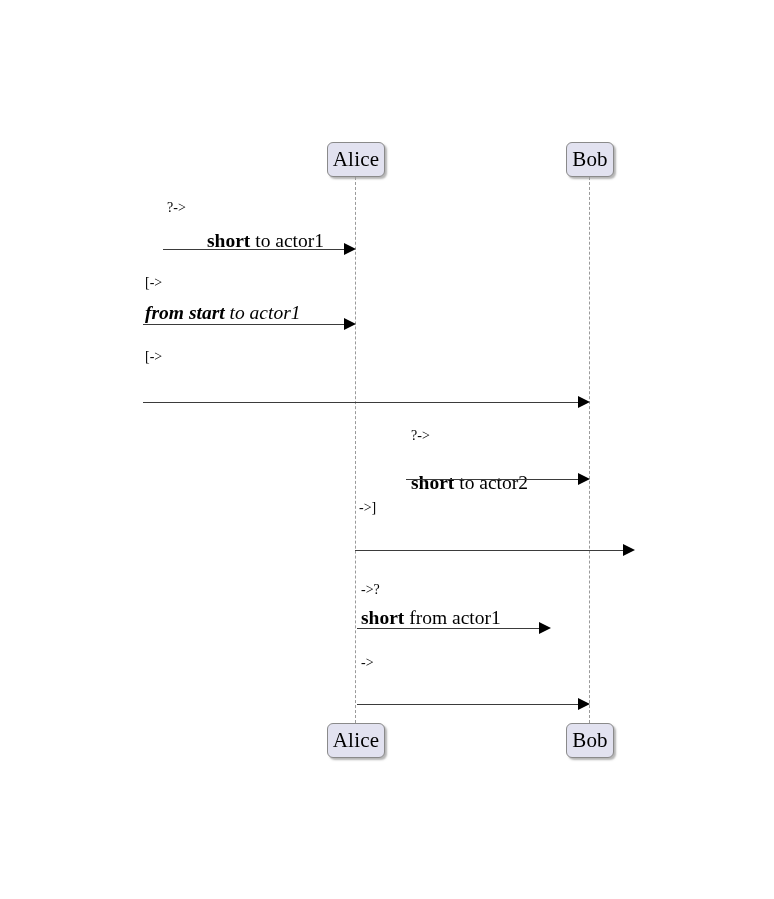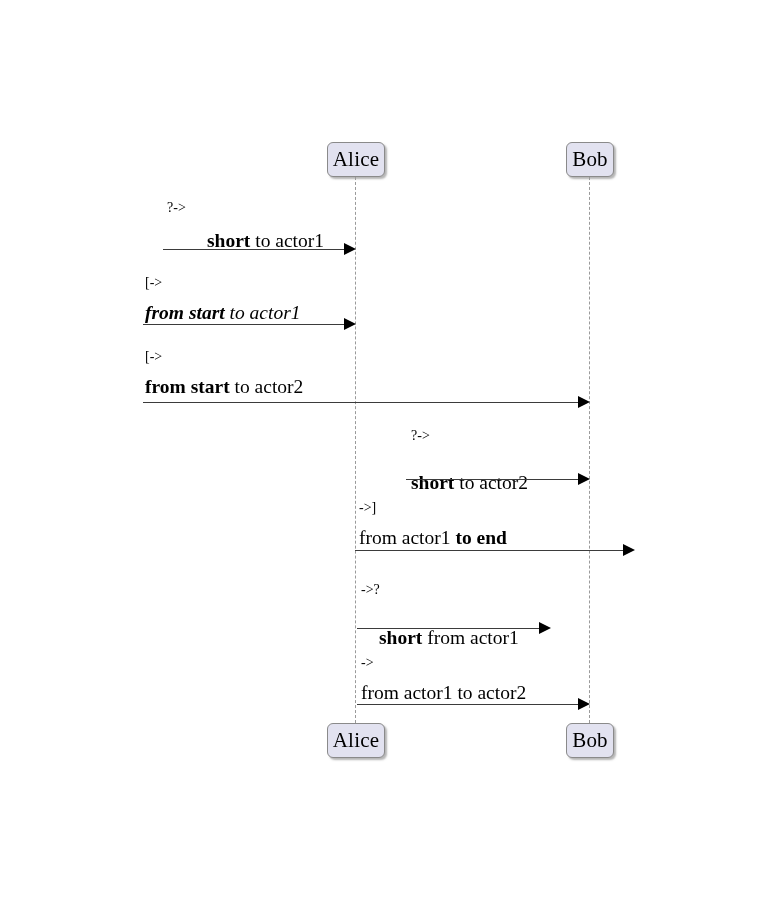--- a/index.html
+++ b/index.html
@@ -99,51 +99,42 @@
   <div class="msg-head" style="left:344px; top:243px;"></div>
 
   <div class="msg-type" style="left:145px; top:276px;">[-&gt;</div>
   <div class="msg-label" style="left:145px; top:303px;font-style:italic;">
     <b>from start</b><span> to actor1</span>
   </div>
   <div class="msg-line" style="left:143px; top:324px; width:201px;"></div>
   <div class="msg-head" style="left:344px; top:318px;"></div>
 
   <div class="msg-type" style="left:145px; top:350px;">[-&gt;</div>
-  <div class="msg-label" style="left:145px; top:377px;">
-    <b>from start</b><span> to actor2</span>
-  </div>
   <div class="msg-line" style="left:143px; top:402px; width:435px;"></div>
   <div class="msg-head" style="left:578px; top:396px;"></div>
 
   <div class="msg-type" style="left:411px; top:429px;">?-&gt;</div>
   <div class="msg-label" style="left:411px; top:473px;">
     <b>short</b><span> to actor2</span>
   </div>
   <div class="msg-line" style="left:406px; top:479px; width:172px;"></div>
   <div class="msg-head" style="left:578px; top:473px;"></div>
 
   <div class="msg-type" style="left:359px; top:501px;">-&gt;]</div>
-  <div class="msg-label" style="left:359px; top:528px;">
-    <span>from actor1 </span><b>to end</b>
-  </div>
   <div class="msg-line" style="left:355px; top:550px; width:268px;"></div>
   <div class="msg-head" style="left:623px; top:544px;"></div>
 
   <div class="msg-type" style="left:361px; top:583px;">-&gt;?</div>
-  <div class="msg-label" style="left:361px; top:628px;margin-left:18px;">
+  <div class="msg-label" style="left:361px; top:608px;">
     <b>short</b><span> from actor1</span>
   </div>
   <div class="msg-line" style="left:357px; top:628px; width:182px;"></div>
   <div class="msg-head" style="left:539px; top:622px;"></div>
 
   <div class="msg-type" style="left:361px; top:656px;">-&gt;</div>
-  <div class="msg-label" style="left:361px; top:683px;">
-    <span>from actor1 to actor2</span>
-  </div>
   <div class="msg-line" style="left:357px; top:704px; width:221px;"></div>
   <div class="msg-head" style="left:578px; top:698px;"></div>
 
   <div class="participant-box" style="left:327px; top:723px; width:58px; height:35px;">
     <span>Alice</span>
   </div>
 
   <div class="participant-box" style="left:566px; top:723px; width:48px; height:35px;">
     <span>Bob</span>
   </div>

